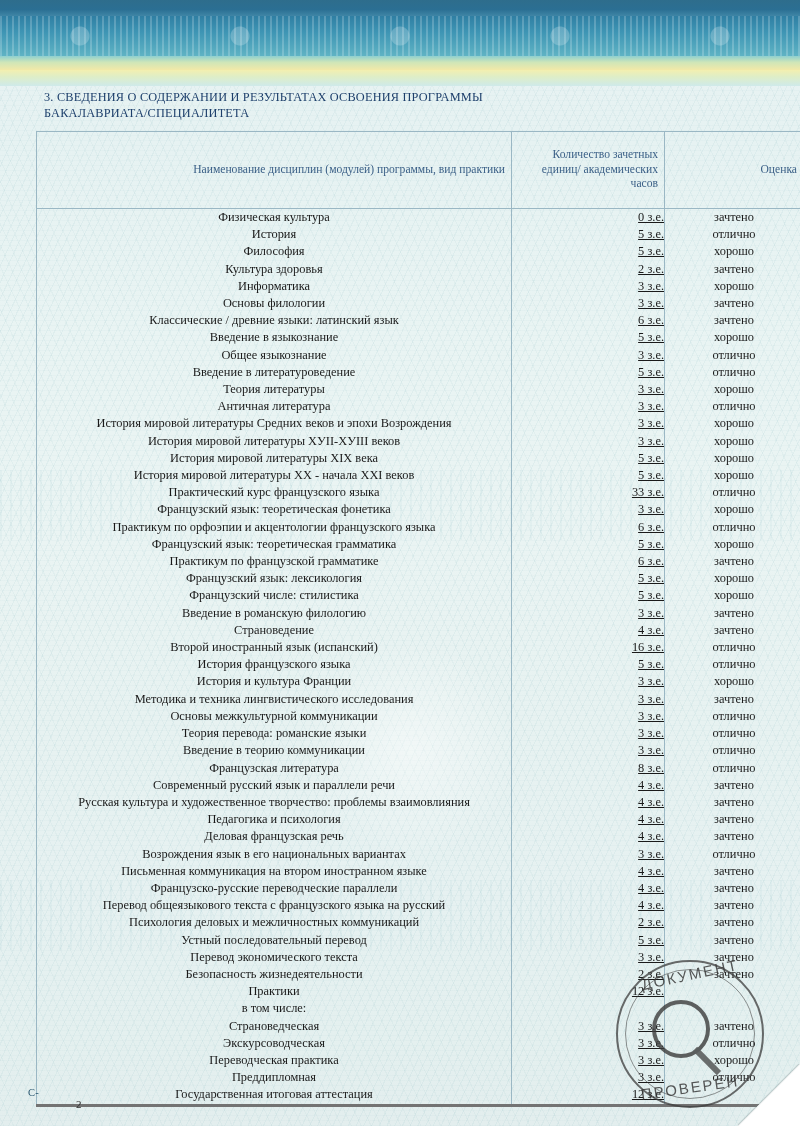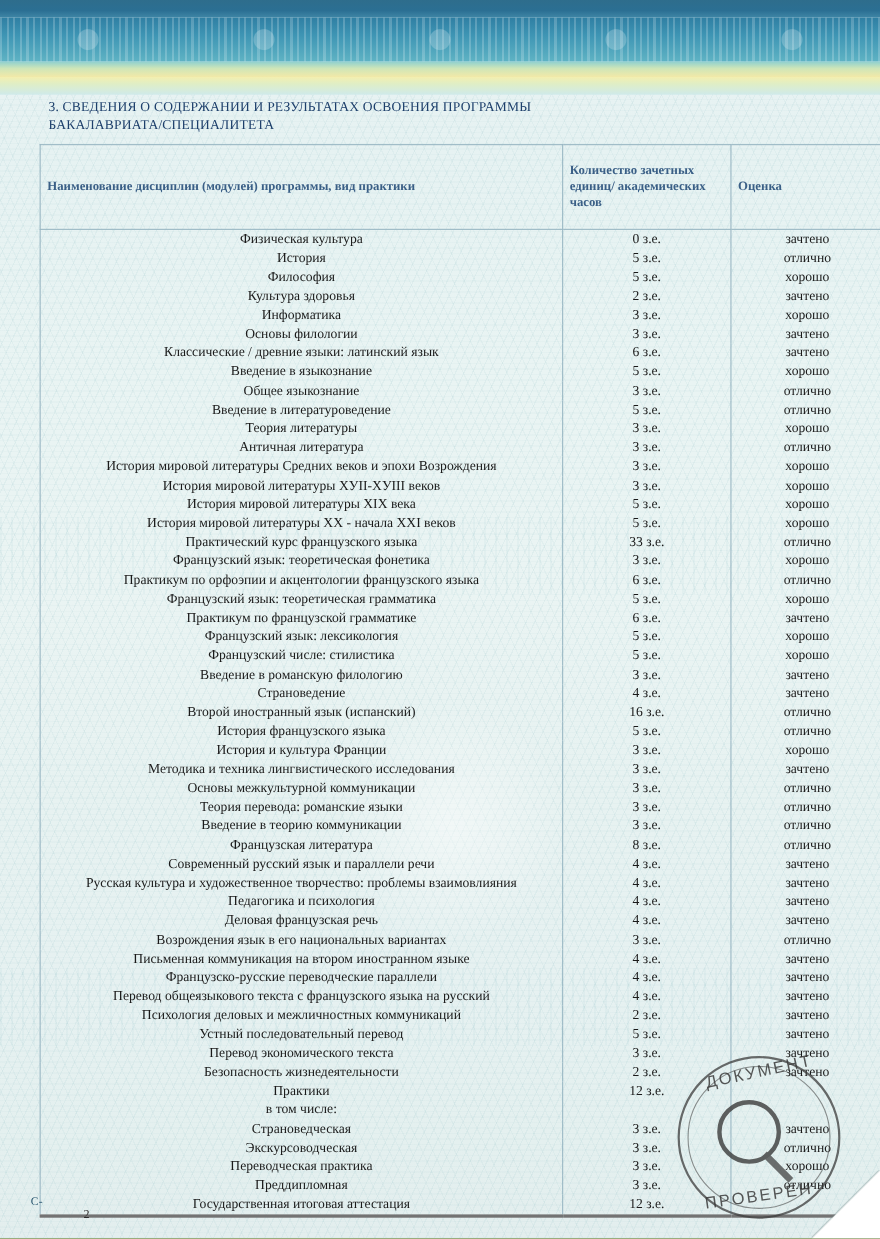--- a/index.html
+++ b/index.html
@@ -5,21 +5,21 @@
   html, body {
     margin: 0;
     padding: 0;
     background: #6a6a6a;
   }
   .page {
     position: relative;
     width: 800px;
     height: 1126px;
     overflow: hidden;
-    background: #bef264;
+    background: #ffffff;
     font-family: "Liberation Serif", serif;
   }
   
   .bg-base {
     position: absolute;
     inset: 0;
     background:
       linear-gradient(180deg,
         #e9f3f3 0%,
         #e6f2f2 12%,
@@ -120,24 +120,24 @@
     table-layout: fixed;
   }
   table.grades th, table.grades td {
     border: 1px solid #9ab7c4;
     padding: 0;
     vertical-align: top;
   }
   table.grades thead th {
     height: 72px;
     color: #3a5f86;
-    font-weight: bold;
+    font-weight: normal;
     font-size: 11.6px;
     line-height: 14.5px;
-    text-align: left;
+    text-align: right;
     vertical-align: middle;
     padding: 2px 6px;
   }
   .col-disc { width: 462px; }
   .col-cred { width: 140px; }
   .col-mark { width: 126px; }
 
   table.grades tbody td {
     height: 17.2px;
     font-size: 12.4px;
@@ -145,21 +145,21 @@
     color: #1a1a1a;
     border-left: 1px solid #9ab7c4;
     border-right: 1px solid #9ab7c4;
     border-top: none;
     border-bottom: none;
     white-space: nowrap;
     overflow: hidden;
   }
   tbody tr:last-child td { border-bottom: 3px solid #737373; }
   td.c-disc { padding-left: 6px; text-align: center; }
-  td.c-cred { text-align: center; font-size: 12.2px; }
+  td.c-cred { text-align: right; font-size: 12.2px; text-decoration: underline; }
   td.c-mark { text-align: center; font-size: 11.6px; color: #3c5d80; }
   tr.wrapline td.c-disc { white-space: normal; line-height: 17.2px; }
 
   .page-number {
     position: absolute;
     left: 76px;
     bottom: 16px;
     font-size: 11px;
     color: #2a2a2a;
   }

